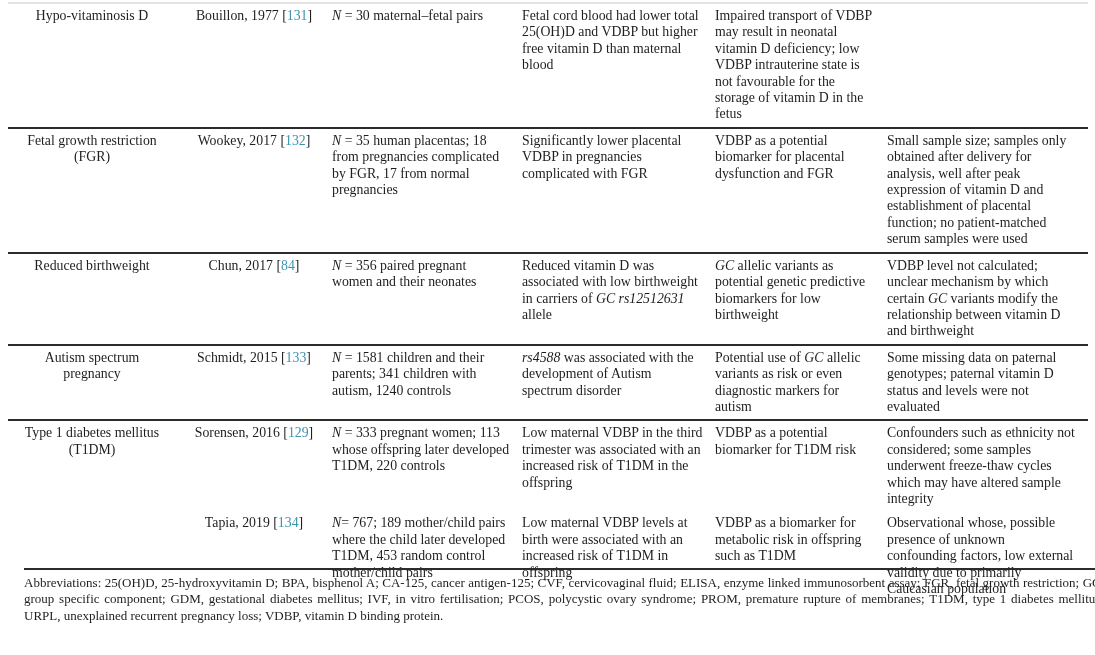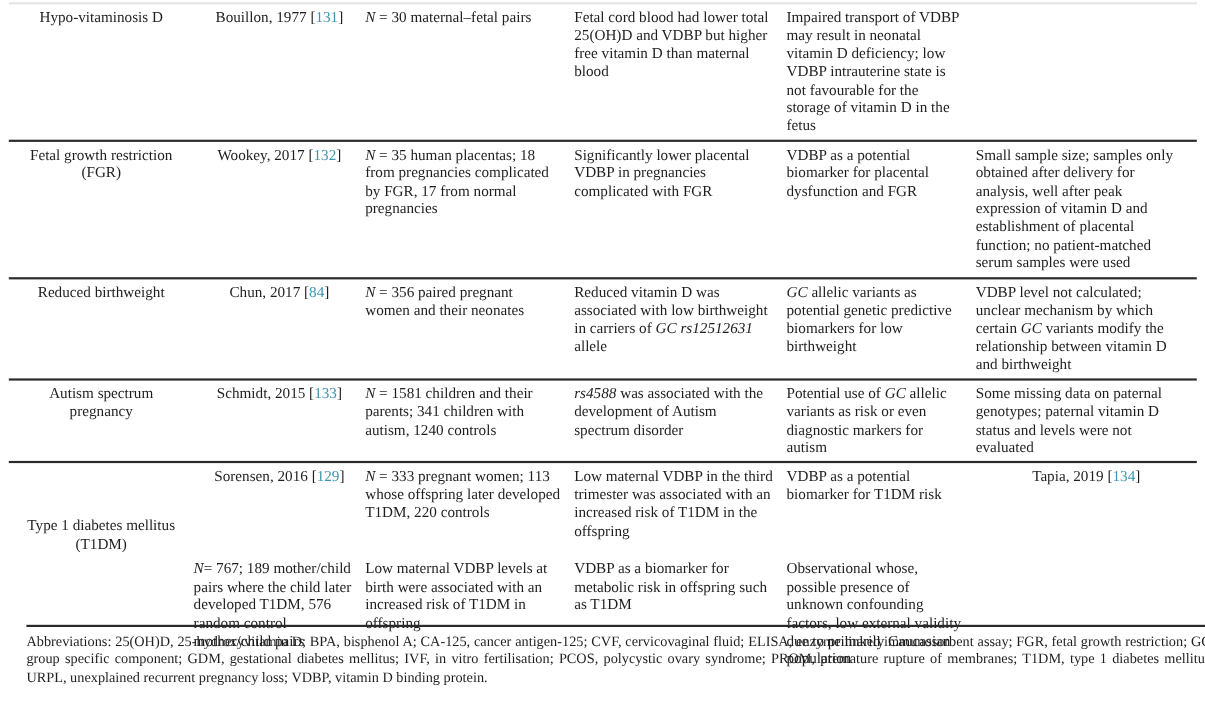--- a/index.html
+++ b/index.html
@@ -125,40 +125,43 @@
         <div class="txt"><i>rs4588</i><span> was associated with the development of Autism spectrum disorder</span></div>
       </div>
       <div class="cell c-impl">
         <div class="txt"><span>Potential use of </span><i>GC</i><span> allelic variants as risk or even diagnostic markers for autism</span></div>
       </div>
       <div class="cell c-limit">
         <div class="txt"><span>Some missing data on paternal genotypes; paternal vitamin D status and levels were not evaluated</span></div>
       </div>
     </div>
     <div class="trow r4">
-      <div class="cell c-cond" style="grid-row: span 2; margin-top: 45px;">
+      <div class="cell c-cond" style="grid-row: span 2;">
         <div class="txt">Type 1 diabetes mellitus (T1DM)</div>
       </div>
       <div class="cell c-ref">
         <div class="txt">Sorensen, 2016 [<span class="citenum">129</span>]</div>
       </div>
       <div class="cell c-sample">
         <div class="txt"><i>N</i><span> = 333 pregnant women; 113 whose offspring later developed T1DM, 220 controls</span></div>
       </div>
       <div class="cell c-find">
         <div class="txt"><span>Low maternal VDBP in the third trimester was associated with an increased risk of T1DM in the offspring</span></div>
       </div>
       <div class="cell c-impl">
         <div class="txt"><span>VDBP as a potential biomarker for T1DM risk</span></div>
       </div>
+      <div class="cell c-limit">
+        <div class="txt"><span>Confounders such as ethnicity not considered; some samples underwent freeze-thaw cycles which may have altered sample integrity</span></div>
+      </div>
       <div class="cell c-ref">
         <div class="txt">Tapia, 2019 [<span class="citenum">134</span>]</div>
       </div>
       <div class="cell c-sample">
-        <div class="txt"><i>N</i><span>= 767; 189 mother/child pairs where the child later developed T1DM, 576 random control mother/child pairs</span></div>
+        <div class="txt"><i>N</i><span>= 767; 189 mother/child pairs where the child later developed T1DM, 453 random control mother/child pairs</span></div>
       </div>
       <div class="cell c-find">
         <div class="txt"><span>Low maternal VDBP levels at birth were associated with an increased risk of T1DM in offspring</span></div>
       </div>
       <div class="cell c-impl">
         <div class="txt"><span>VDBP as a biomarker for metabolic risk in offspring such as T1DM</span></div>
       </div>
       <div class="cell c-limit">
         <div class="txt"><span>Observational whose, possible presence of unknown confounding factors, low external validity due to primarily Caucasian population</span></div>
       </div>

